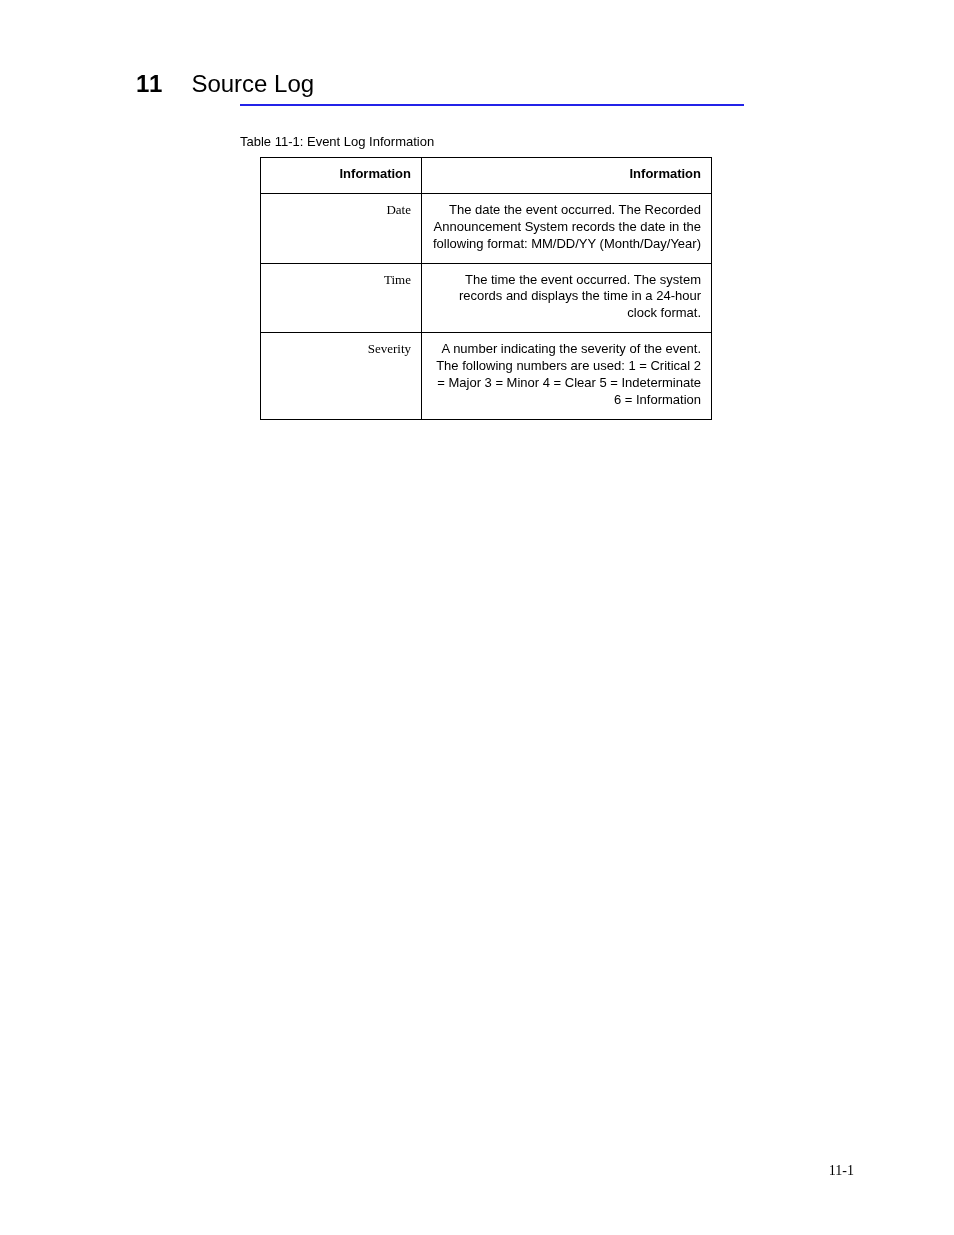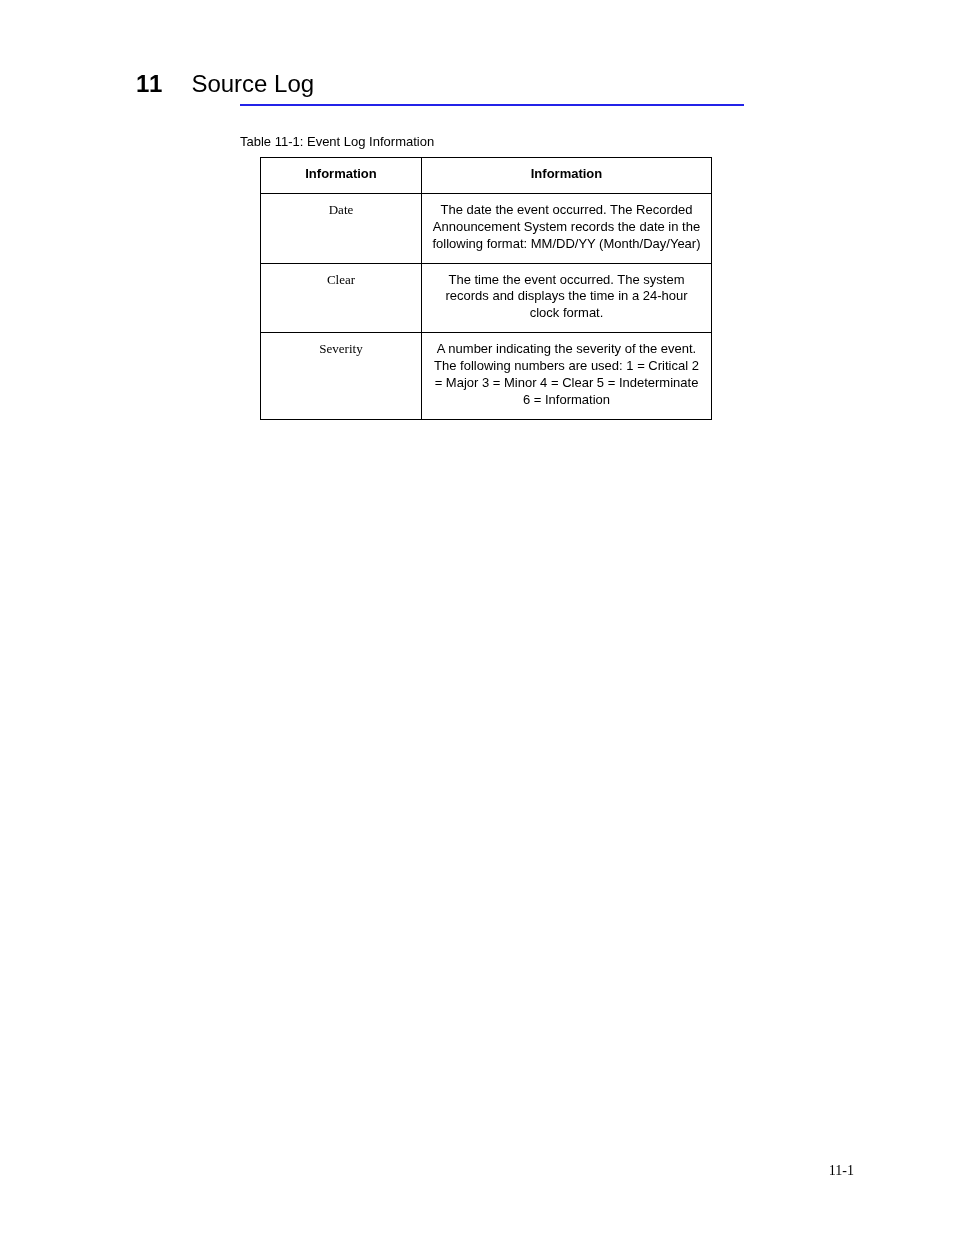--- a/index.html
+++ b/index.html
@@ -58,21 +58,21 @@
     margin-left: 140px;
     border-collapse: collapse;
     width: 452px;
     font-family: Arial, Helvetica, sans-serif;
     font-size: 13px;
     line-height: 1.3;
   }
   table.info th, table.info td {
     border: 1px solid #000;
     padding: 8px 10px 10px 10px;
-    text-align: center;
+    text-align: right;
     vertical-align: top;
   }
   table.info th {
     font-weight: bold;
   }
   table.info td.col0 {
     width: 140px;
     font-family: Liberation Serif, serif;
   }
   .footer {
@@ -105,21 +105,21 @@
       </tr>
     </thead>
     <tbody>
       <tr>
         <td class="col0">Date</td>
         <td>The date the event occurred. The Recorded Announcement System records the date in the following format:
 MM/DD/YY
 (Month/Day/Year)</td>
       </tr>
       <tr>
-        <td class="col0">Clear</td>
+        <td class="col0">Time</td>
         <td>The time the event occurred. The system records and displays the time in a 24-hour clock format.</td>
       </tr>
       <tr>
         <td class="col0">Severity</td>
         <td>A number indicating the severity of the event. The following numbers are used:
 1 = Critical
 2 = Major
 3 = Minor
 4 = Clear
 5 = Indeterminate

